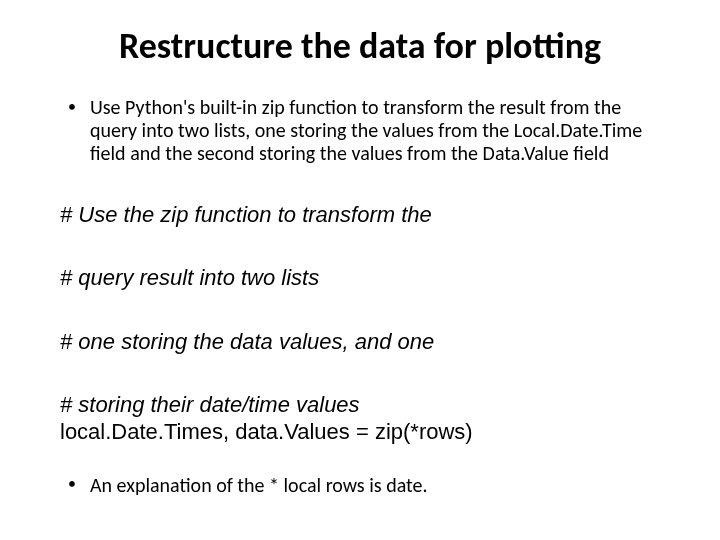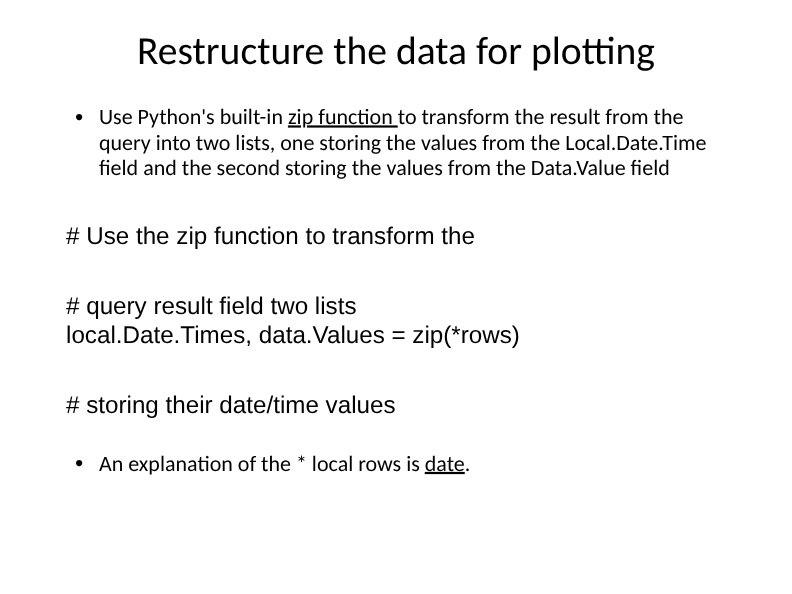--- a/index.html
+++ b/index.html
@@ -11,21 +11,21 @@
       width: 720px;
       height: 540px;
       background: #ffffff;
       font-family: Calibri, "Segoe UI", sans-serif;
       color: #000000;
       padding: 24px 50px 30px 50px;
       overflow: hidden;
     }
     .slide-title {
       font-size: 36px;
-      font-weight: 400;
+      font-weight: 700;
       text-align: center;
       margin-bottom: 28px;
       letter-spacing: 0px;
     }
     .bullet-section {
       margin-bottom: 26px;
     }
     .bullet-item {
       display: flex;
       align-items: flex-start;
@@ -36,33 +36,33 @@
     .bullet-dot {
       margin-right: 14px;
       font-size: 16px;
       line-height: 1.4;
       flex-shrink: 0;
     }
     .bullet-text {
       flex: 1;
     }
     .underline-link {
-      text-decoration: underline;
     }
     .code-section {
       font-family: Arial, Helvetica, sans-serif;
       font-size: 22px;
       line-height: 1.2;
       margin-bottom: 28px;
       padding-left: 10px;
     }
     .code-line {
       display: block;
     }
     .italic {
+      font-style: italic;
       margin-top: 37px;
     }
     .bullet-section-2 {
       padding-left: 18px;
     }
     .bullet-item-2 {
       display: flex;
       align-items: flex-start;
       font-size: 20px;
       line-height: 1.2;
@@ -77,23 +77,24 @@
   <div class="bullet-item">
     <span class="bullet-dot">•</span>
     <span class="bullet-text">
       <span>Use Python's built-in </span><span class="underline-link">zip function </span><span>to transform the result from the query into two lists, one storing the values from the Local.Date.Time field and the second storing the values from the Data.Value field</span>
     </span>
   </div>
 </div>
 
 <div class="code-section">
   <span class="code-line italic"># Use the zip function to transform the</span>
-  <span class="code-line italic"># query result field two lists</span>
+  <span class="code-line italic"># query result into two lists</span>
+  <span class="code-line italic"># one storing the data values, and one</span>
+  <span class="code-line italic"># storing their date/time values</span>
   <span class="code-line">local.Date.Times, data.Values = zip(*rows)</span>
-  <span class="code-line italic"># storing their date/time values</span>
 </div>
 
 <div class="bullet-section-2">
   <div class="bullet-item-2">
     <span class="bullet-dot">•</span>
     <span class="bullet-text">
       <span>An explanation of the * local rows is </span><span class="underline-link">date</span><span>.</span>
     </span>
   </div>
 </div>

